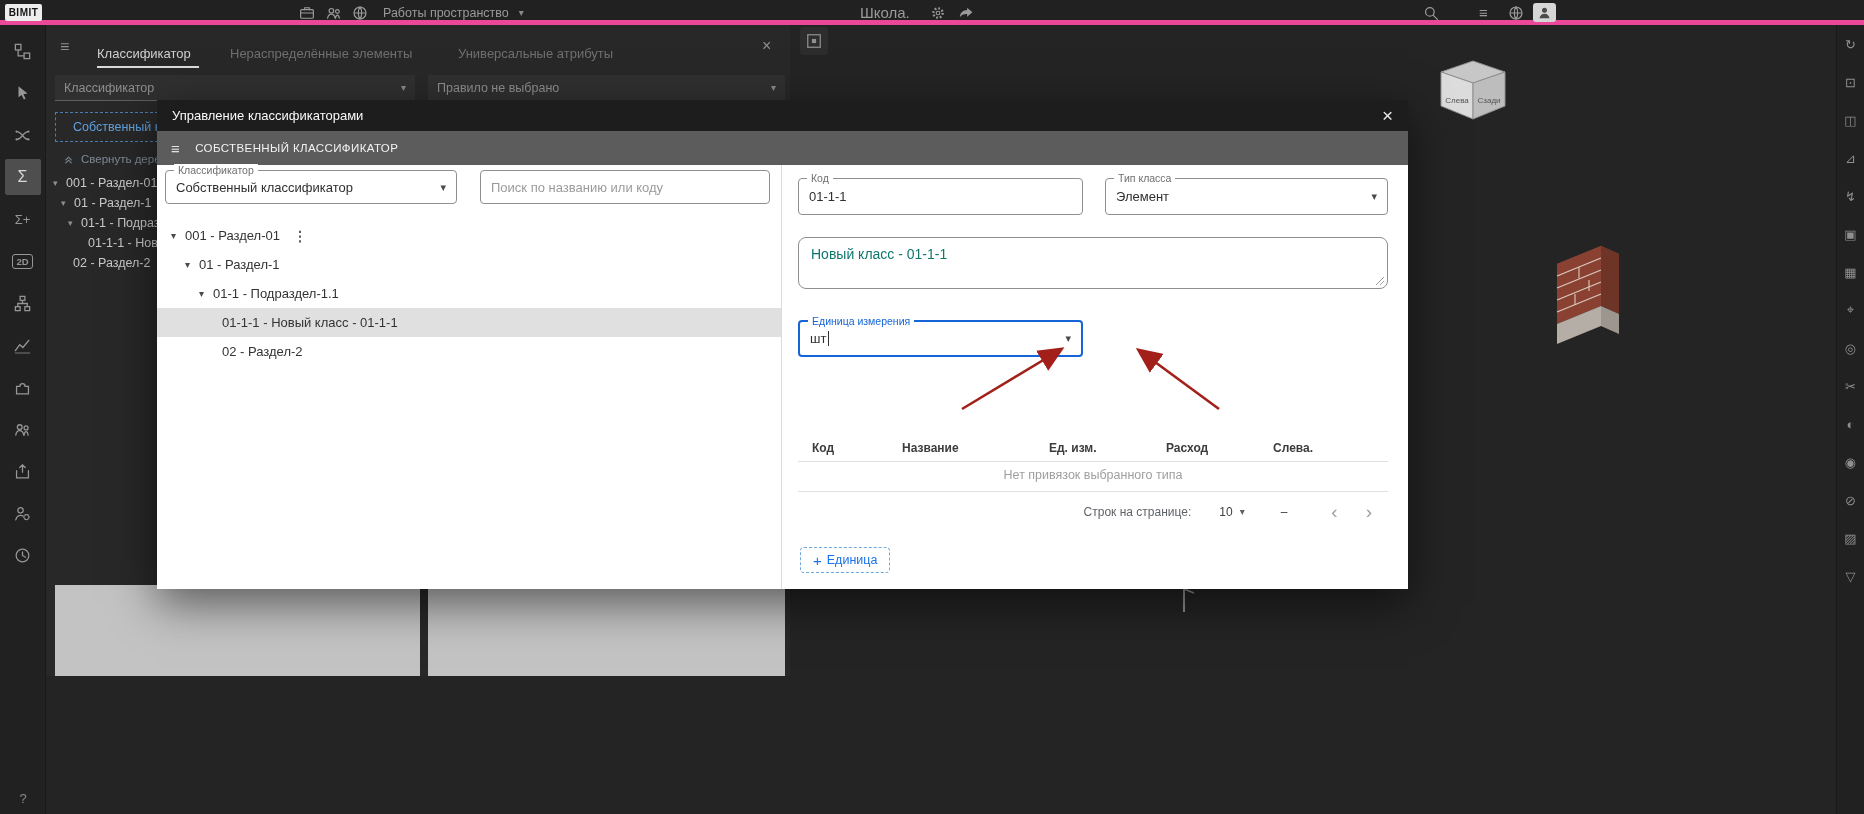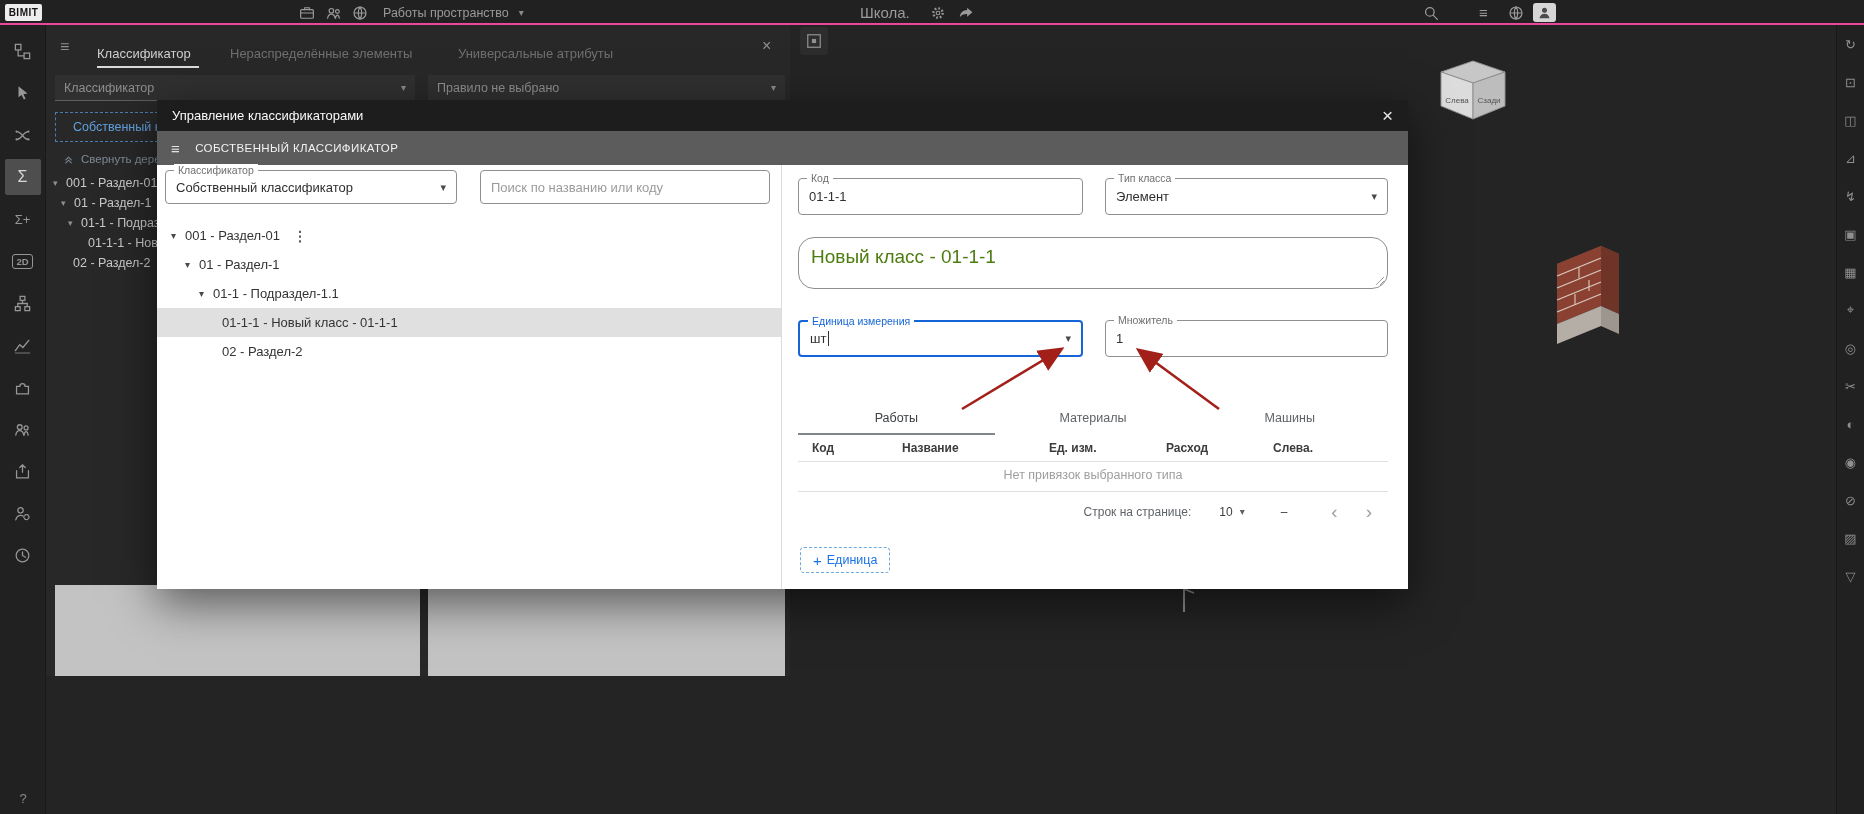--- a/index.html
+++ b/index.html
@@ -2,21 +2,21 @@
 <html><head>
 <meta charset="utf-8">
 <style>
   *{box-sizing:border-box;margin:0;padding:0;}
   html,body{background:#1a1a1a;}
   body{font-family:"Liberation Sans",sans-serif;}
   .app{position:relative;width:1864px;height:814px;overflow:hidden;background:#242424;}
   svg{display:block;}
 
   
-  .topbar{position:absolute;left:0;top:0;width:1864px;height:25px;background:#212121;border-bottom:2px solid #ec4899;z-index:10;}
+  .topbar{position:absolute;left:0;top:0;width:1864px;height:25px;background:#212121;border-bottom:5px solid #ec4899;z-index:10;}
   .logo{position:absolute;left:5px;top:4px;width:37px;height:17px;background:#ededed;border-radius:2px;display:flex;align-items:center;justify-content:center;font-size:10px;font-weight:bold;letter-spacing:.5px;color:#141414;}
   .tb-ic{position:absolute;top:4px;width:18px;height:18px;color:#9a9a9a;}
   .tb-glyph{position:absolute;top:0;height:25px;display:flex;align-items:center;font-size:15px;color:#9a9a9a;}
   .workspace{position:absolute;left:383px;top:0;height:25px;display:flex;align-items:center;gap:10px;font-size:12.5px;color:#9a9a9a;cursor:default;}
   .caret{font-size:10px;color:#8a8a8a;line-height:1;}
   .proj-title{position:absolute;left:860px;top:0;height:25px;display:flex;align-items:center;font-size:15px;color:#9a9a9a;}
   .avatar{position:absolute;left:1533px;top:3px;width:23px;height:19px;background:#d6d6d6;border-radius:3px;display:flex;align-items:center;justify-content:center;}
 
   
   .left-sidebar{position:absolute;left:0;top:25px;bottom:0;width:46px;background:#212121;border-right:1px solid #191919;z-index:9;padding-top:5px;}
@@ -75,21 +75,21 @@
   .ofield.focused .flabel{color:#1565d8;}
   .placeholder{color:#9b9b9b;}
   .text-cursor{display:inline-block;width:1px;height:15px;background:#333;margin-left:2px;vertical-align:middle;}
 
   .mtree{position:absolute;left:0;top:56px;width:100%;}
   .mtrow{height:29px;display:flex;align-items:center;font-size:13px;color:#333;}
   .mtrow .tcaret{width:14px;font-size:10px;color:#4a4a4a;flex:none;}
   .mtrow.sel{background:#e0e0e0;}
   .kebab{margin-left:13px;color:#5c5c5c;font-size:14px;font-weight:bold;}
 
-  .namebox{position:absolute;left:16px;top:72px;width:590px;height:52px;border:1px solid #8f8f8f;border-radius:16px;padding:8px 12px;font-size:19px;color:#4d7c0f;}
+  .namebox{position:absolute;left:16px;top:72px;width:590px;height:52px;border:1px solid #8f8f8f;border-radius:8px;padding:8px 12px;font-size:14px;color:#0f766e;}
   .resize-h{position:absolute;right:2px;bottom:2px;}
 
   .btabs{position:absolute;left:16px;top:240px;width:590px;display:flex;}
   .btab{flex:1;text-align:center;font-size:12.5px;color:#5f6368;padding:6px 0 8px;}
   .btab.active{color:#3c4043;border-bottom:2px solid #80868b;}
   .thead{position:absolute;left:16px;top:274px;width:590px;height:22px;font-size:12px;font-weight:bold;color:#3c3c3c;}
   .thead span{position:absolute;top:2px;}
   .hdiv{position:absolute;left:16px;width:590px;height:1px;background:#e0e0e0;}
   .empty{position:absolute;left:16px;top:303px;width:590px;text-align:center;font-size:12.5px;color:#9e9e9e;}
   .pagerow{position:absolute;left:16px;top:337px;width:590px;display:flex;align-items:center;justify-content:flex-end;font-size:12px;color:#5f6368;padding-right:16px;}
@@ -447,30 +447,21 @@
               </svg>
           </span>
         </div>
 
         <div class="ofield h37 focused" style="left:16px;top:155px;width:285px">
           <span class="flabel">Единица измерения</span>
           <span>шт</span>
           <span class="text-cursor"></span>
           <span class="fcaret">▾</span>
         </div>
-        <div class="ofield h37" style="left:323px;top:155px;width:283px">
-          <span class="flabel">Множитель</span>
-          <span>1</span>
-        </div>
-
-        <div class="btabs">
-          <div class="btab active">Работы</div>
-          <div class="btab">Материалы</div>
-          <div class="btab">Машины</div>
-        </div>
+
 
         <div class="thead">
           <span style="left:14px">Код</span>
           <span style="left:104px">Название</span>
           <span style="left:251px">Ед. изм.</span>
           <span style="left:368px">Расход</span>
           <span style="left:475px">Слева.</span>
         </div>
         <div class="hdiv" style="top:296px"></div>
         <div class="empty">Нет привязок выбранного типа</div>

